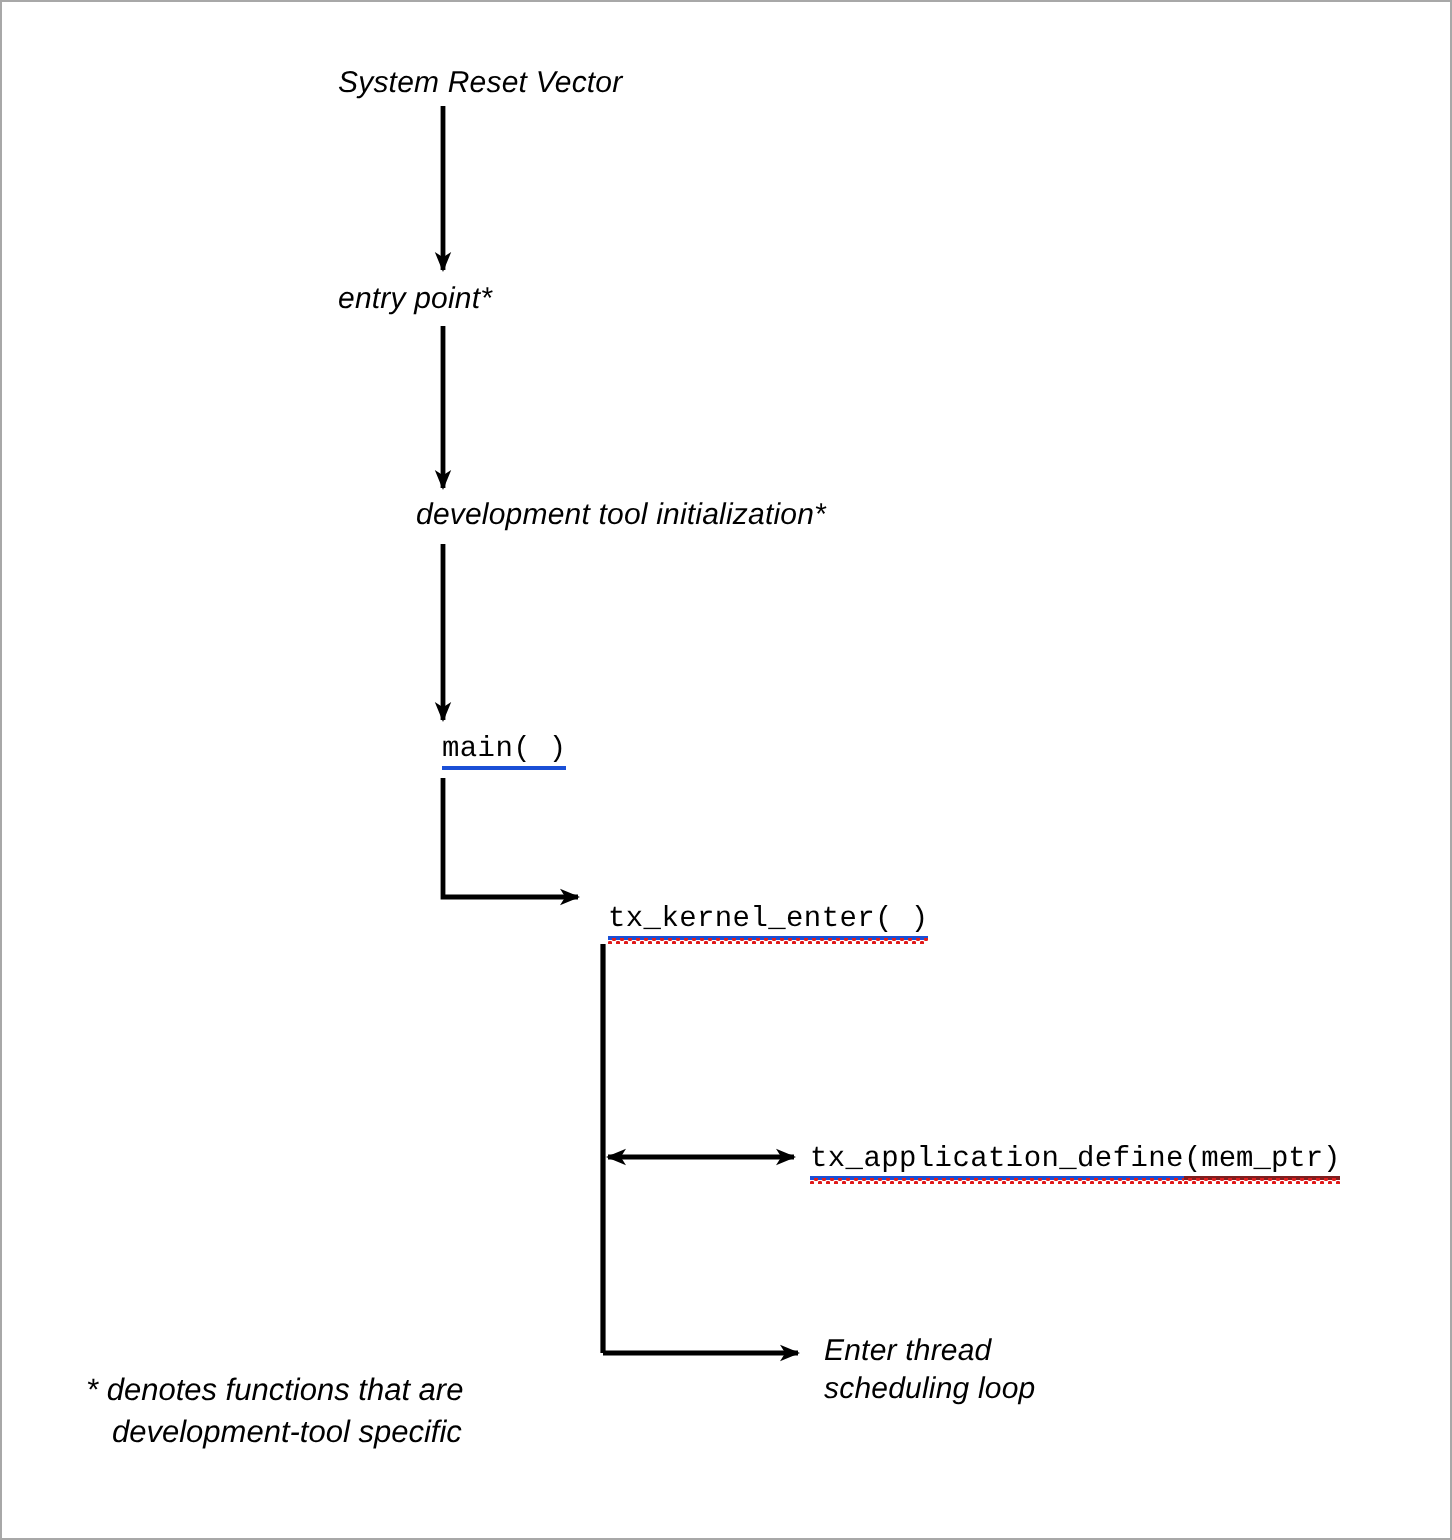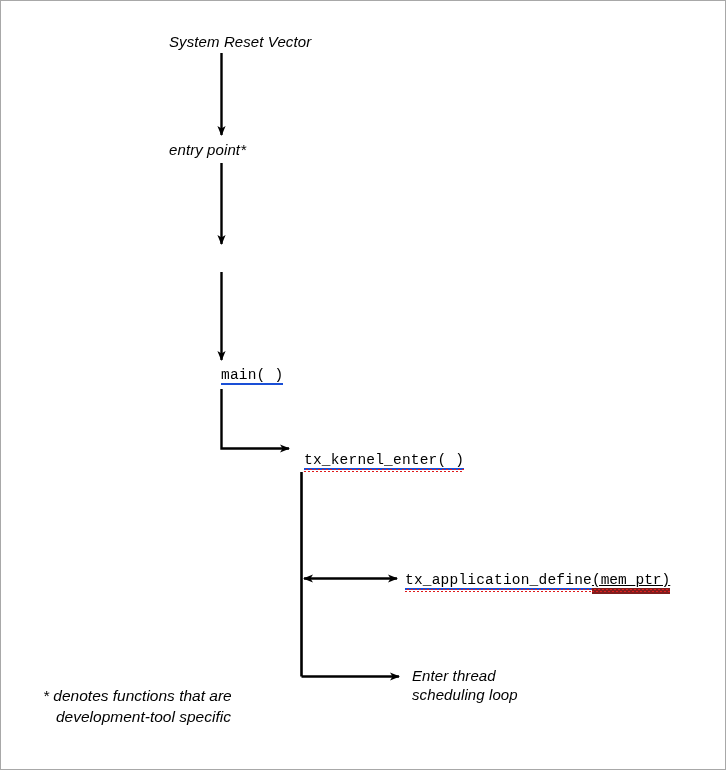--- a/index.html
+++ b/index.html
@@ -114,31 +114,32 @@
     <line x1="303" y1="577.5" x2="396" y2="577.5" stroke="#000" stroke-width="2.4" marker-end="url(#arrowhead)" marker-start="url(#arrowhead-start)"></line>
 
     <path d="M300.5,675.5 L398,675.5" fill="none" stroke="#000" stroke-width="2.6" marker-end="url(#arrowhead)"></path>
   </svg>
 
 
   <div class="lbl flow-label" style="left:168px; top:31px;">System Reset Vector</div>
 
   <div class="lbl flow-label" style="left:168px; top:139px;">entry point*</div>
 
+  <div class="lbl flow-label" style="left:207px; top:247px;">development tool initialization*</div>
 
   <div class="lbl" style="left:206px; top:364px;padding-left:14px;">
     <span class="code-label code-link">main( )</span>
   </div>
 
   <div class="lbl" style="left:303px; top:449px;">
     <span class="code-label code-link squiggle">tx_kernel_enter( )</span>
   </div>
 
   <div class="lbl" style="left:404px; top:569px;">
-    <span class="code-label code-link squiggle">tx_application_define</span><span class="plain-paren squiggle" style="border-bottom:6px solid #7f1d1d;text-decoration:underline;">(mem_ptr)</span>
+    <span class="code-label code-link squiggle">tx_application_define</span><span class="plain-paren squiggle" style="border-bottom:2px solid #7f1d1d;">(mem_ptr)</span>
   </div>
 
   <div class="lbl flow-label" style="left:411px; top:665px;">
     <div>Enter thread</div>
     <div>scheduling loop</div>
   </div>
 
   <div class="lbl footnote" style="left:42px; top:684px;">
     <div>* denotes functions that are</div>
     <div style="padding-left:13px;">development-tool specific</div>

